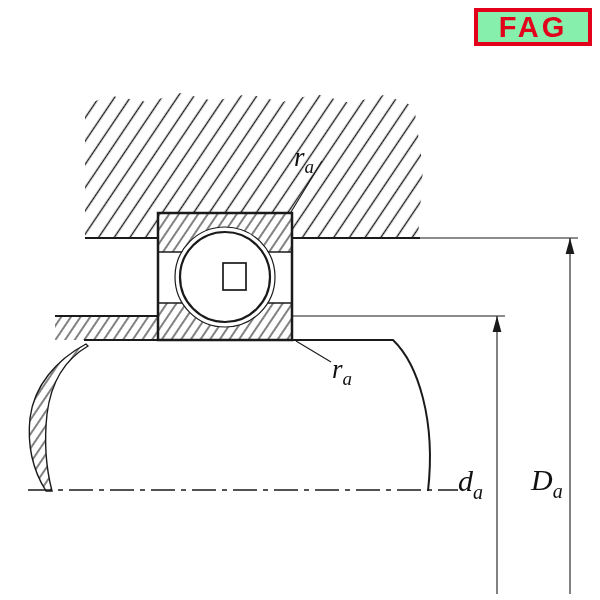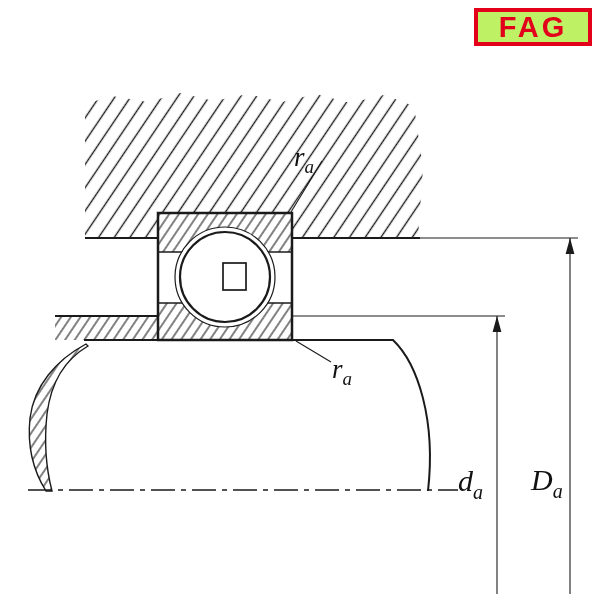--- a/index.html
+++ b/index.html
@@ -3,21 +3,21 @@
 <meta charset="utf-8">
 <style>
   html,body{margin:0;padding:0;background:#ffffff;}
   .stage{
     position:relative;width:600px;height:600px;background:#ffffff;
     font-family:"Liberation Sans",sans-serif;overflow:hidden;
   }
   .logo{
     position:absolute;left:474px;top:8px;width:110px;height:30px;
     border:4px solid #e2001a;display:flex;align-items:center;justify-content:center;
-    background:#bef264;
+    background:#86efac;
   }
   .logo span{
     color:#e2001a;font-weight:bold;font-size:29px;letter-spacing:3px;line-height:1;
     font-family:"Liberation Sans",sans-serif;
   }
   svg{position:absolute;left:0;top:0;}
   text{font-family:"Liberation Serif",serif;font-style:italic;fill:#111111;}
 </style>
 </head>
 <body>

